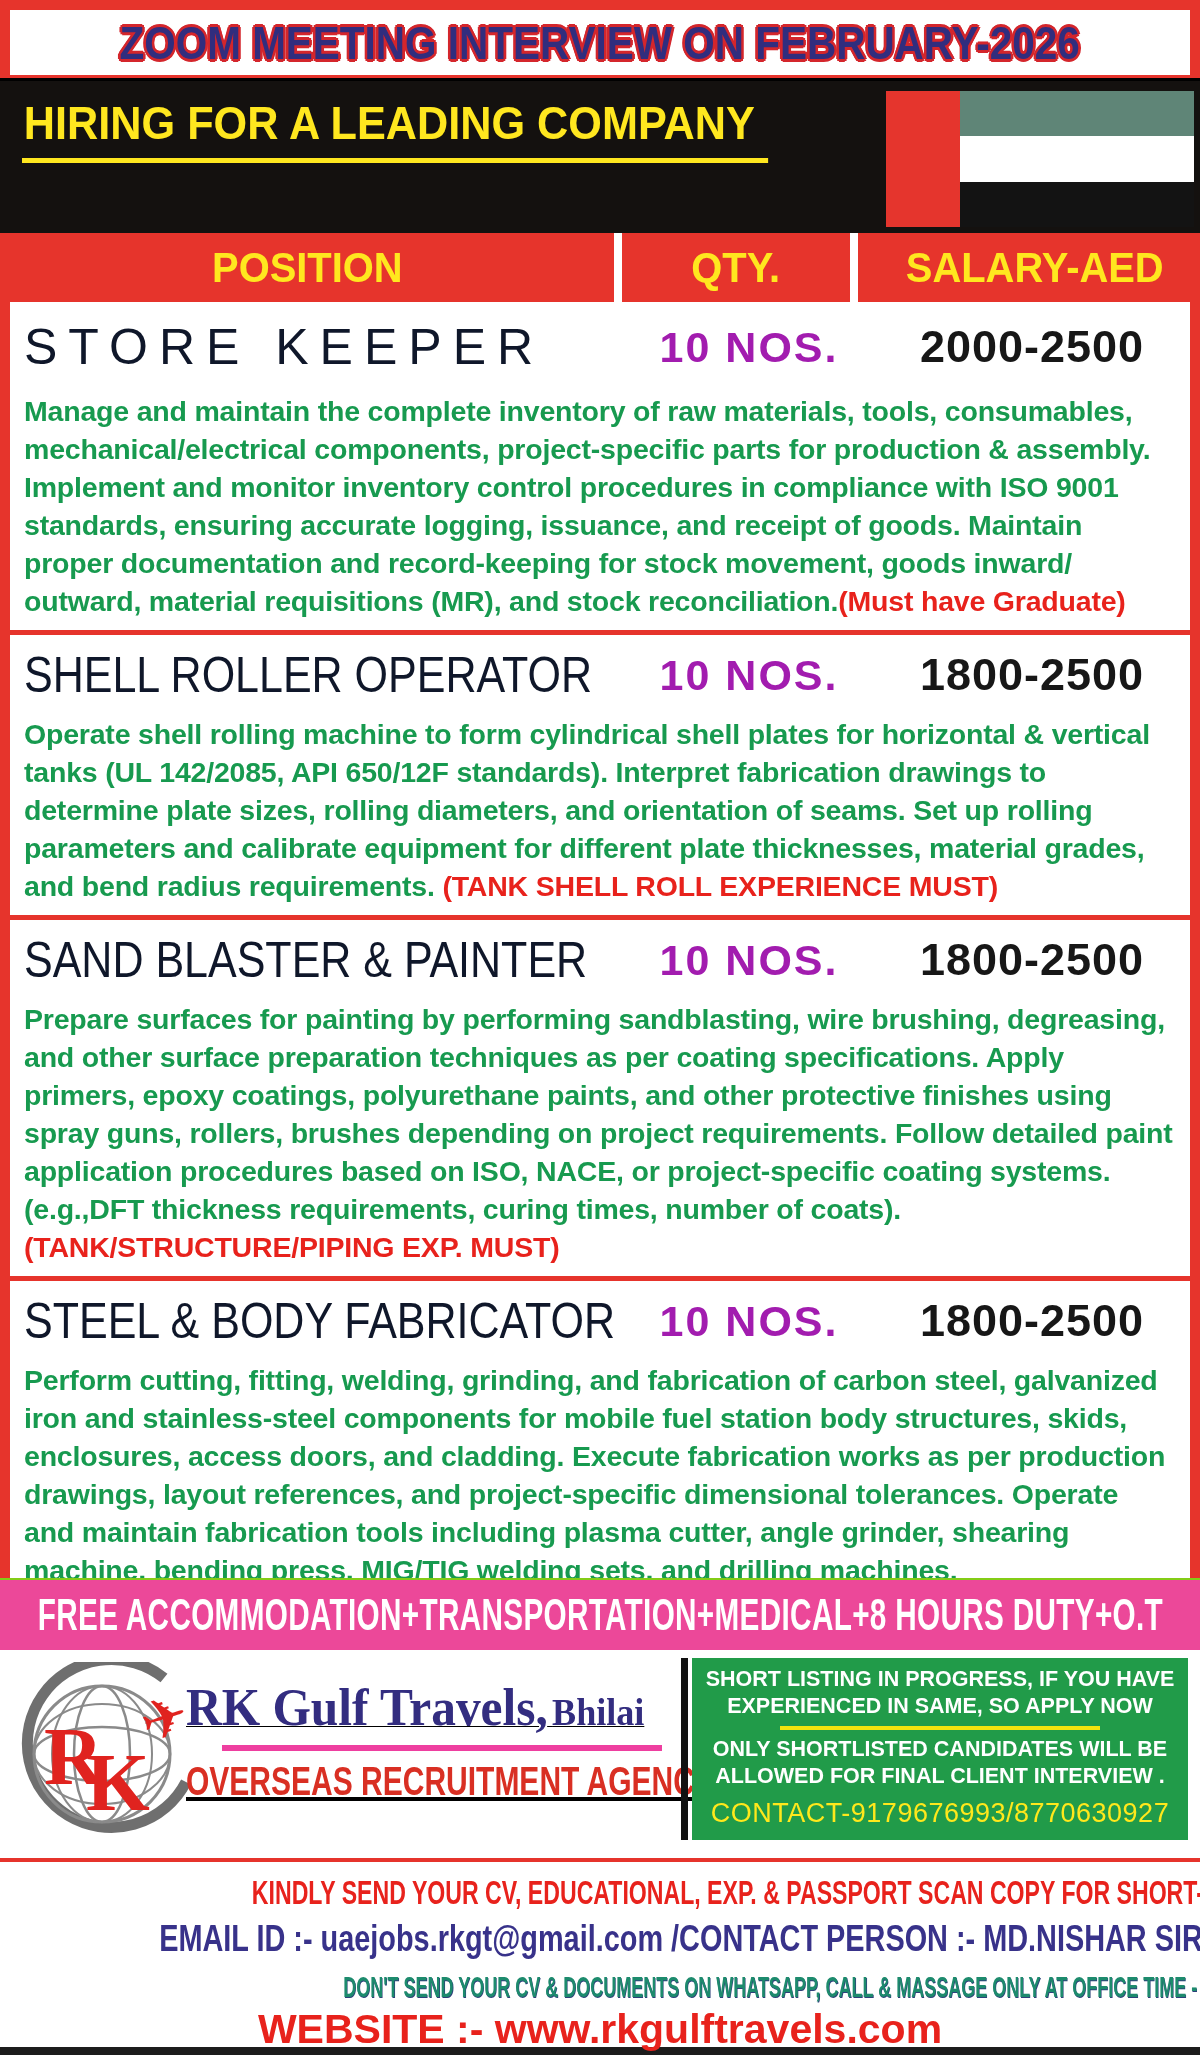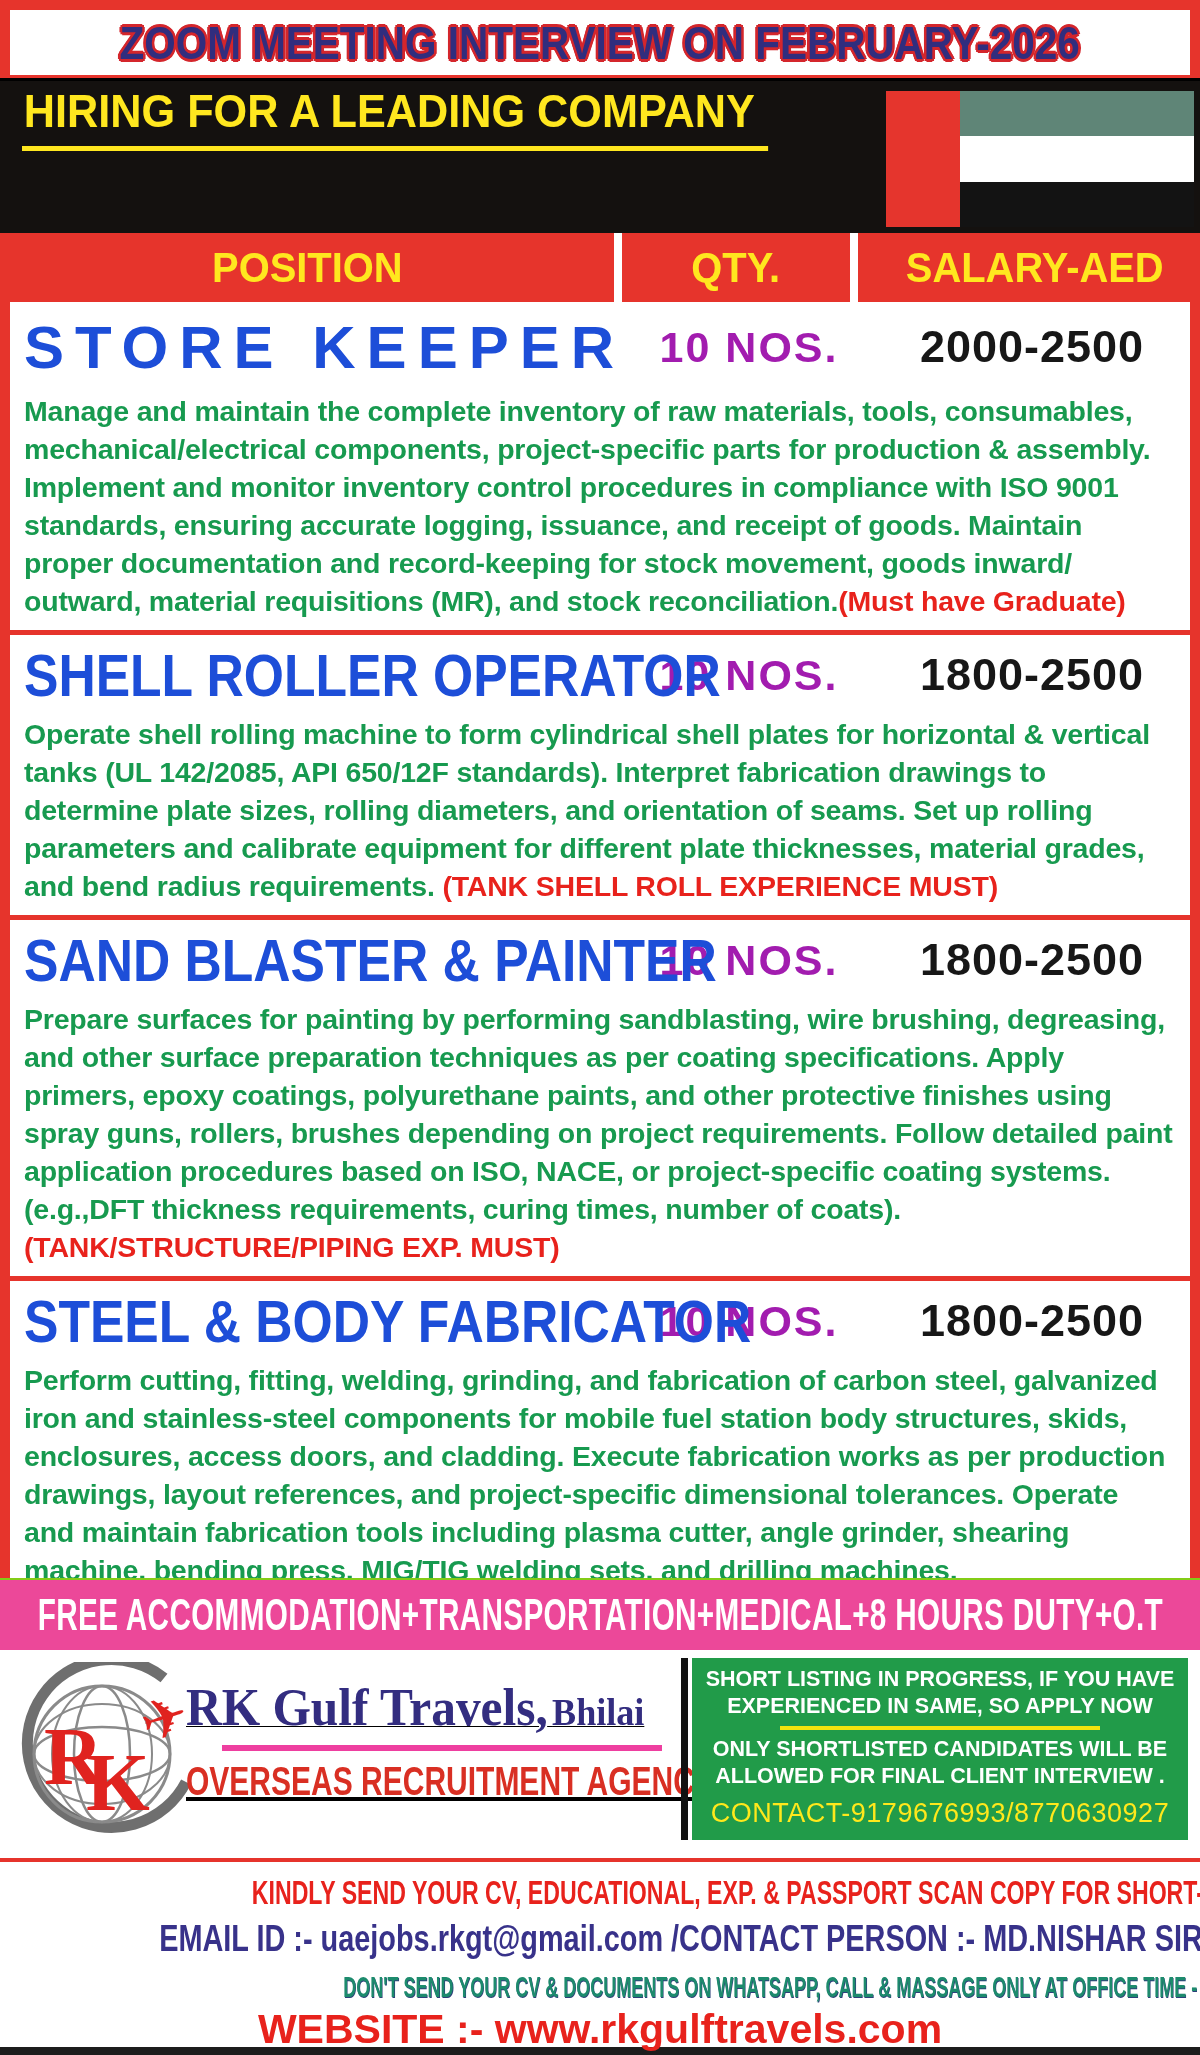--- a/index.html
+++ b/index.html
@@ -9,21 +9,21 @@
   
   .top-banner { height:78px; background:#e6342c; padding:10px 10px 3px 10px; }
   .top-banner-inner { height:100%; background:#ffffff; display:flex; align-items:center; justify-content:center; }
   .zoom-title { font-size:46px; font-weight:bold; color:#312d7e; white-space:nowrap;
     transform:scaleX(0.88); letter-spacing:0px;
     text-shadow:3px 0 0 #d4262c,-3px 0 0 #d4262c,0 3px 0 #d4262c,0 -3px 0 #d4262c,2px 2px 0 #d4262c,-2px -2px 0 #d4262c,2px -2px 0 #d4262c,-2px 2px 0 #d4262c; }
 
   
   .black-banner { position:relative; height:155px; background:#14110f; border-top:3px solid #000; padding-left:22px; }
   .hiring-line { display:block; }
-  .hiring1 { }
+  .hiring1 { margin-top:12px; }
   .hiring1 .cond { display:inline-block; white-space:nowrap; transform:scaleX(0.92); transform-origin:left center;
     font-size:47px; font-weight:bold; color:#ffe71f; border-bottom:5px solid #ffe71f; padding:2px 14px 8px 2px; }
   .hiring2 { margin-top:6px; }
   .hiring2 .cond { display:inline-block; white-space:nowrap; transform:scaleX(0.92); transform-origin:left center;
     font-size:47px; font-weight:bold; color:#ffe71f; padding-left:2px; }
   .flag { position:absolute; top:10px; right:6px; width:308px; height:136px; display:flex; }
   .flag-red { width:74px; height:136px; background:#e5352d; }
   .flag-stripes { flex:1; display:flex; flex-direction:column; }
   .flag-green { height:45px; background:#5f8577; }
   .flag-white { height:46px; background:#ffffff; }
@@ -34,21 +34,21 @@
   .th-cell { font-size:42px; font-weight:bold; color:#ffe71f; text-align:center; }
   .th-cell .cond { display:inline-block; transform:scaleX(0.95); white-space:nowrap; }
   .th-pos { width:614px; }
   .th-qty { width:244px; border-left:8px solid #ffffff; border-right:8px solid #ffffff; height:100%; display:flex; align-items:center; justify-content:center; }
   .th-sal { flex:1;padding-left:12px; }
 
   
   .jobs-area { height:1276px; border-left:10px solid #e6342c; border-right:10px solid #e6342c; background:#fff; overflow:hidden; }
   .job-row { display:flex; align-items:center; padding:10px 0 2px 14px; height:72px; }
   .job-row.first { height:82px; }
-  .job-title { width:600px; font-size:60px; font-weight:bold; color:#1d4ed8; white-space:nowrap; }
+  .job-title { width:600px; font-size:50px; font-weight:normal; color:#0f172a; white-space:nowrap; }
   .job-title .cond { display:inline-block; transform-origin:left center; }
   .job-title.spaced .cond { letter-spacing:11px; }
   .job-title.narrow .cond { transform:scaleX(0.86); }
   .job-qty { width:250px; font-size:43px; font-weight:bold; color:#a21caf; text-align:center; letter-spacing:2px; white-space:nowrap; }
   .job-salary { flex:1; font-size:45px; font-weight:bold; color:#171717; text-align:center; letter-spacing:1px; white-space:nowrap; }
   .job-desc { padding:8px 17px 10px 14px; font-size:28.5px; font-weight:bold; color:#179a4f; line-height:38px; letter-spacing:-0.2px; }
   .note { color:#e8221c; }
   .red-divider { height:5px; background:#e6342c; }
 
   

